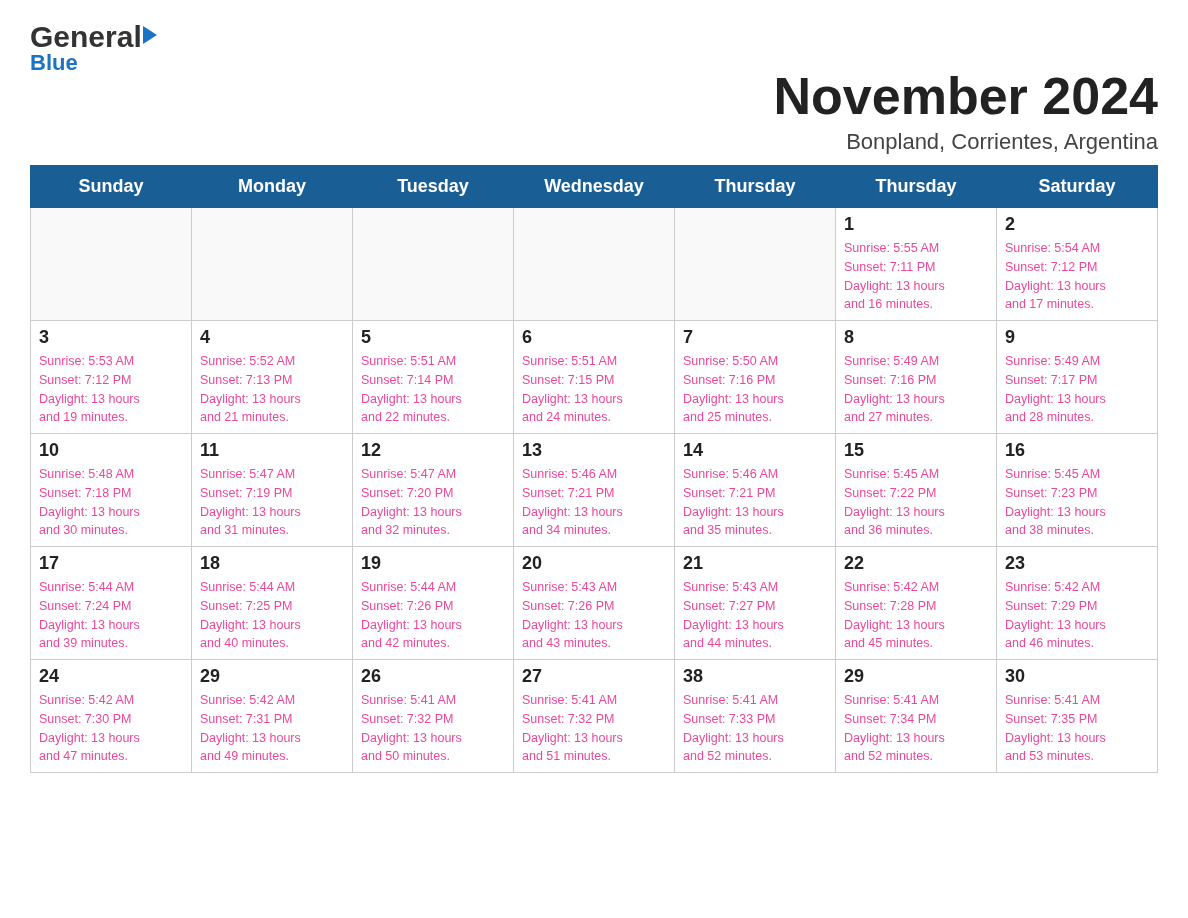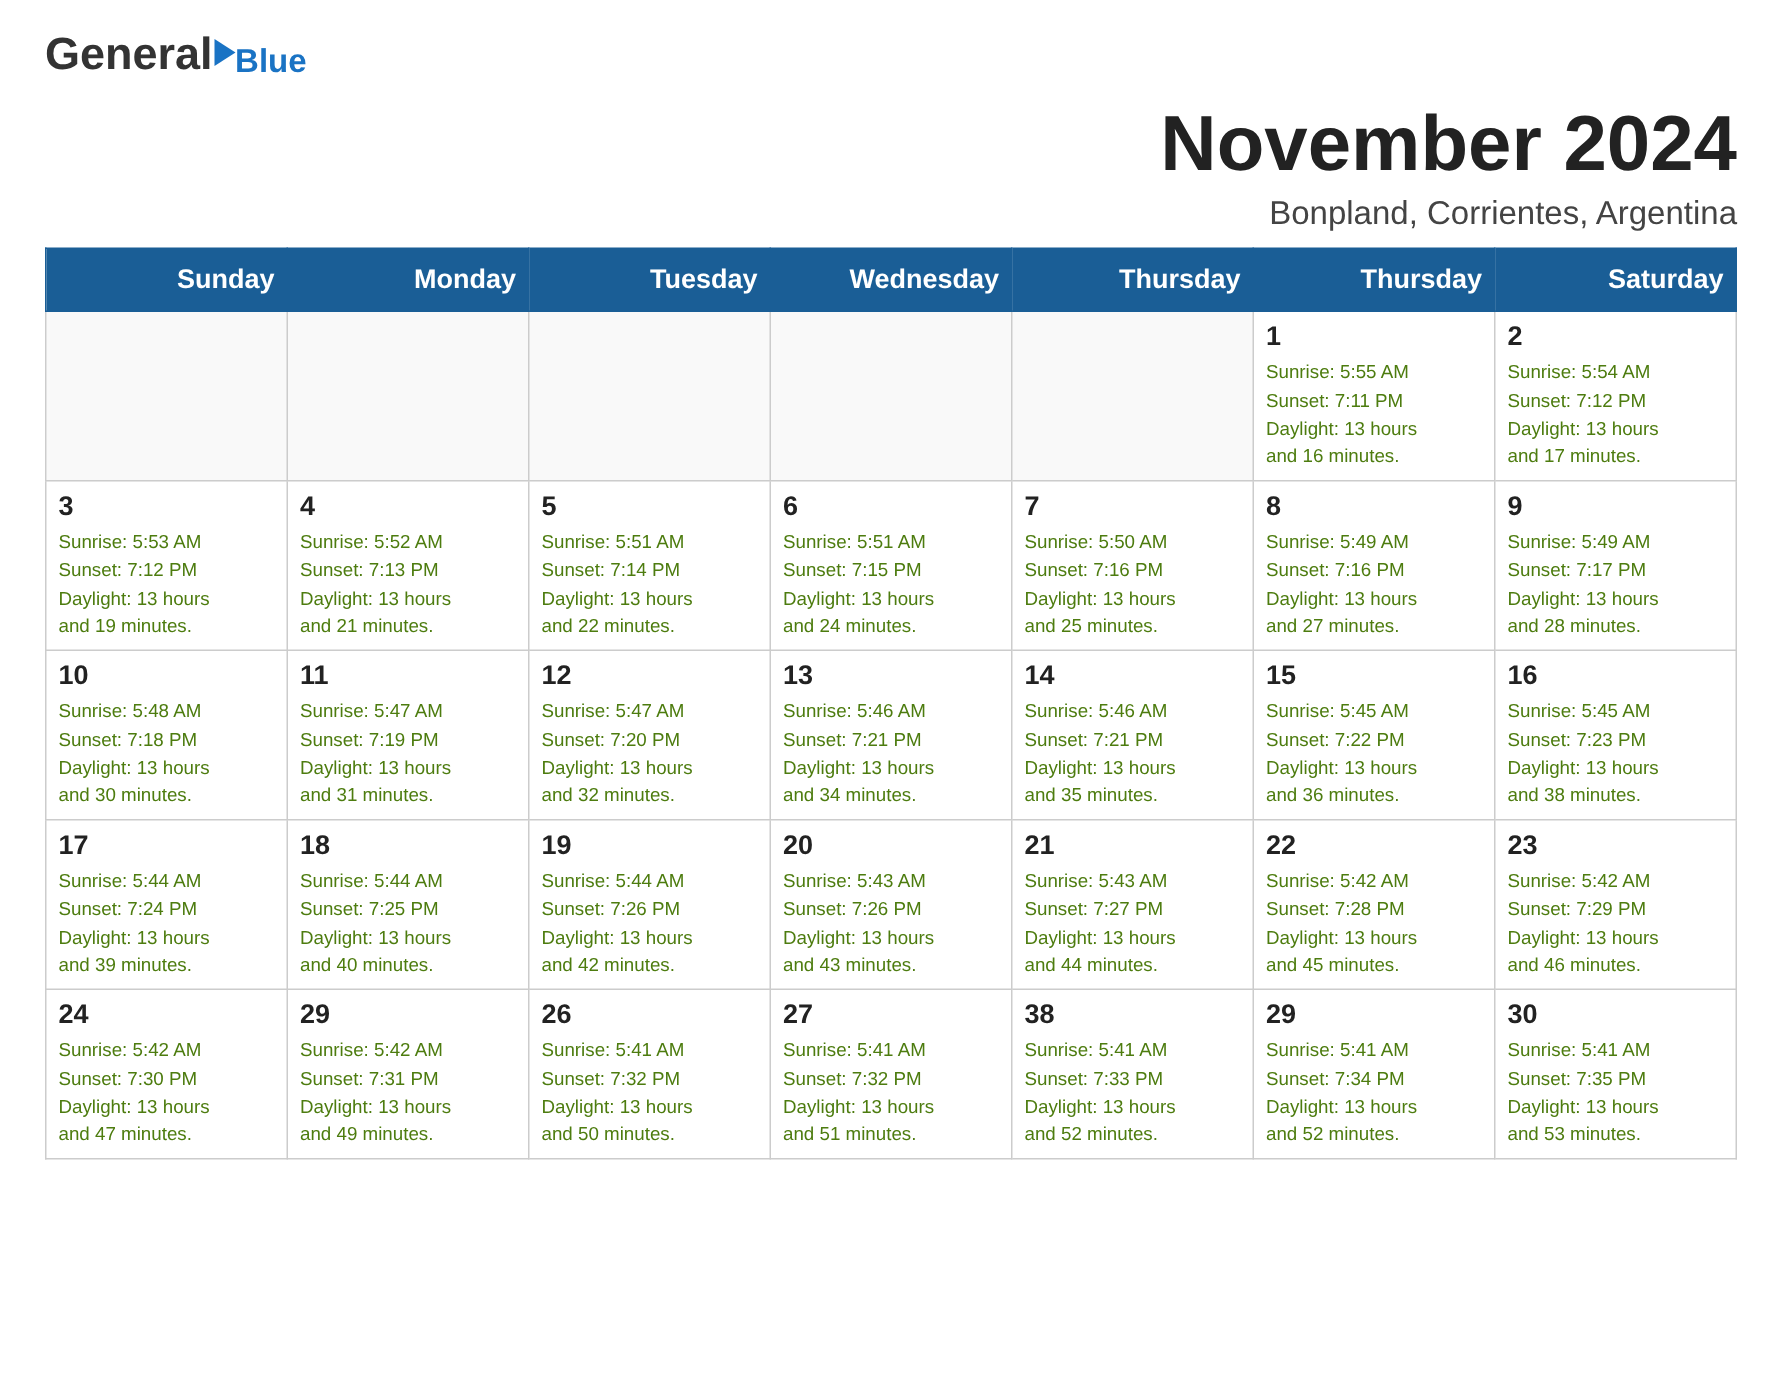--- a/index.html
+++ b/index.html
@@ -11,22 +11,22 @@
       padding: 20px 30px;
     }
     .header {
       display: flex;
       align-items: flex-start;
       justify-content: space-between;
       margin-bottom: 10px;
     }
     .logo {
       display: flex;
-      flex-direction: row;
-      align-items: flex-end;
+      flex-direction: column;
+      align-items: flex-start;
     }
     .title-block {
       text-align: right;
     }
     .month-title {
       font-size: 52px;
       font-weight: bold;
       color: #222;
       line-height: 1.1;
       margin-top: 48px;
@@ -40,42 +40,42 @@
       width: 100%;
       border-collapse: collapse;
       margin-top: 10px;
     }
     .calendar thead th {
       background-color: #1a5e96;
       color: #fff;
       font-size: 18px;
       font-weight: bold;
       padding: 10px 8px;
-      text-align: right;
+      text-align: center;
       border: 1px solid #1a5e96;
     }
     .calendar tbody td {
       border: 1px solid #ccc;
       vertical-align: top;
       padding: 6px 8px;
       width: calc(100% / 7);
       min-height: 110px;
       font-size: 13px;
       color: #333;
     }
     .day-num {
       font-size: 18px;
       font-weight: bold;
       color: #222;
       display: block;
       margin-bottom: 4px;
     }
     .day-info {
       font-size: 12.5px;
-      color: #4d7c0f;
+      color: #ec4899;
       line-height: 1.5;
     }
     .empty-cell {
       background: #f9f9f9;
     }
     .logo-general {
       font-size: 30px;
       font-weight: bold;
       color: #333;
     }

